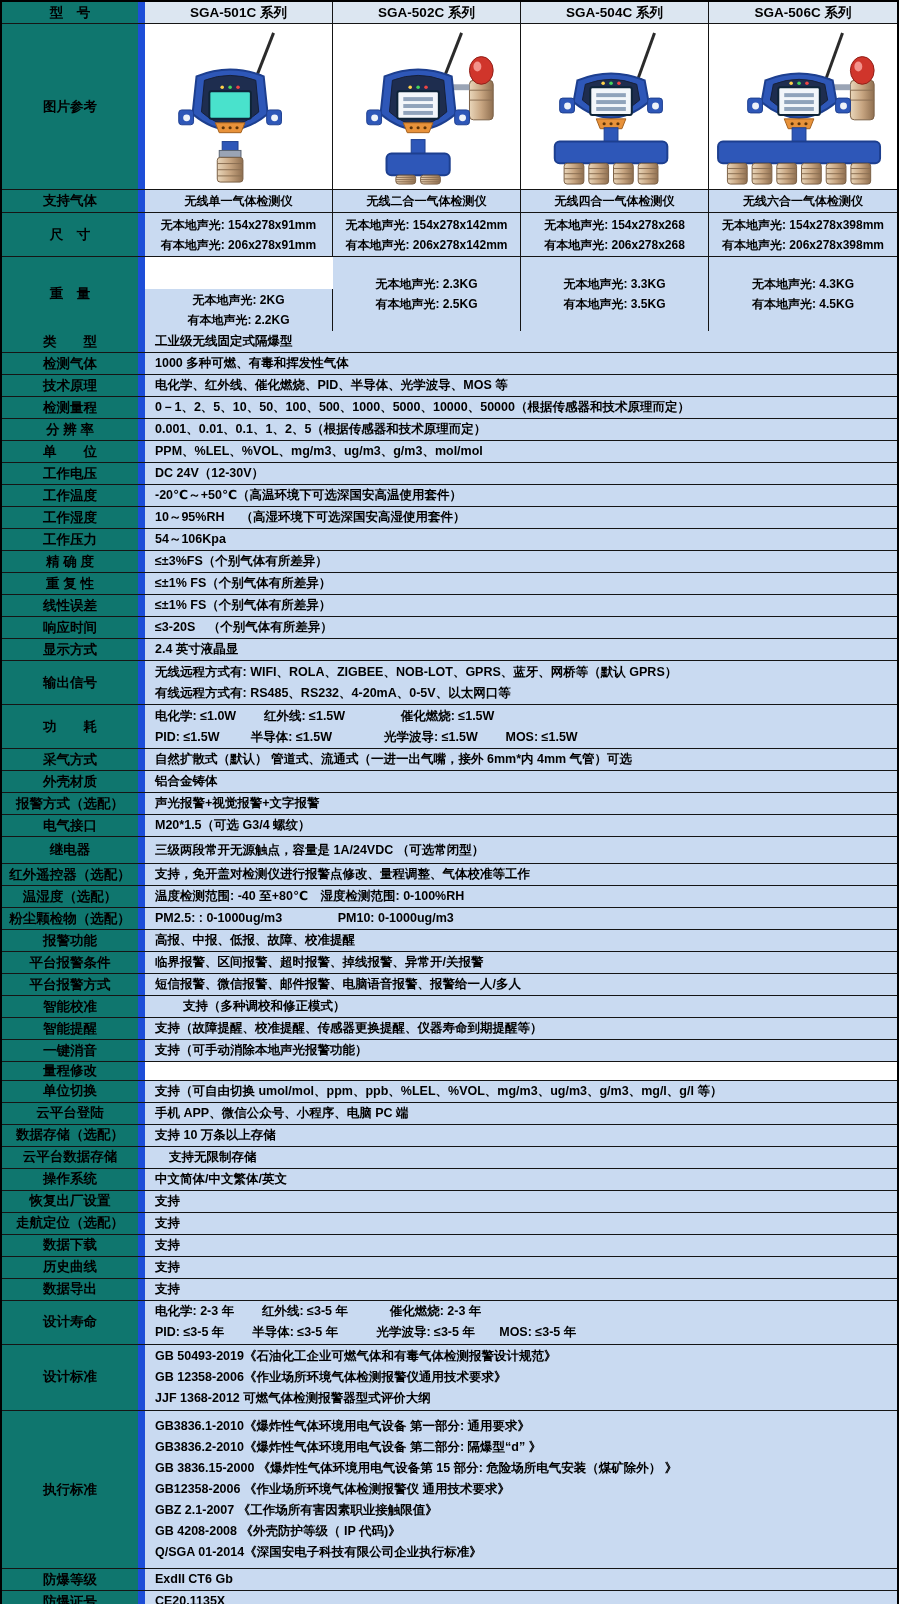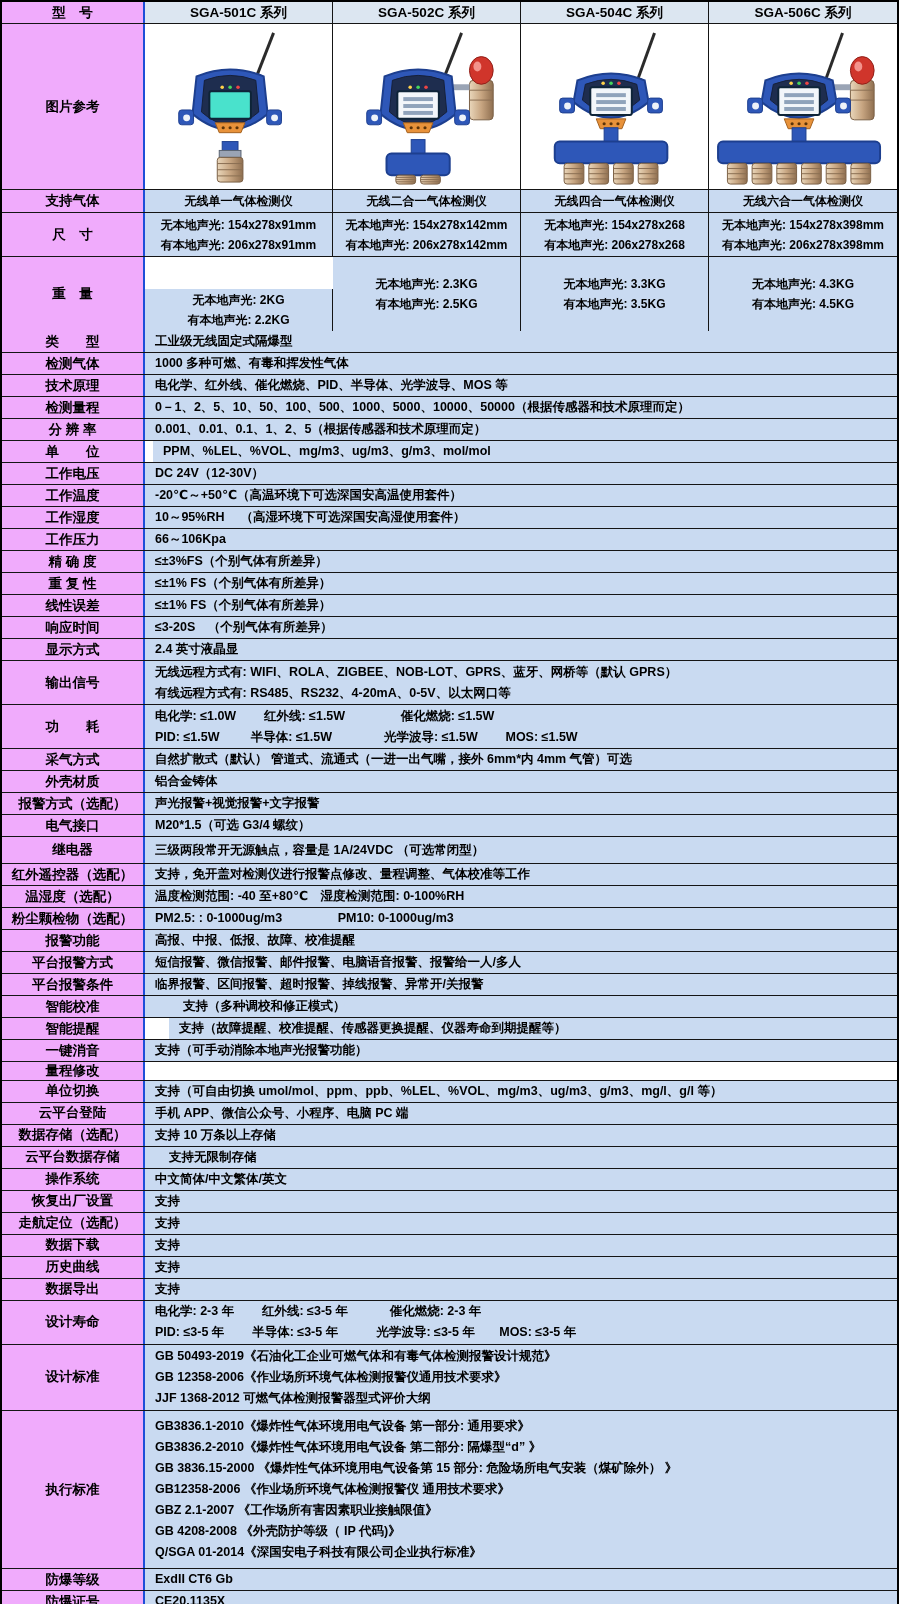--- a/index.html
+++ b/index.html
@@ -10,22 +10,22 @@
     box-sizing:content-box;
     margin:0;
   }
   .row{
     display:grid;
     grid-template-columns:143px 1fr;
     border-bottom:1px solid #151515;
   }
   .row:last-child{border-bottom:none;}
   .label-cell{
-    background:#f0abfc;
-    border-right:2px solid #1d4ed8;
+    background:#0f766e;
+    border-right:7px solid #1d4ed8;
     display:flex;align-items:center;justify-content:center;
     text-align:center;
     font-weight:bold;
     font-size:13.5px;
     padding:1px 3px;
     white-space:pre-wrap;
     line-height:1.15;
   }
   .cells4{display:grid;grid-template-columns:repeat(4,1fr);}
   .model-cell{
@@ -357,21 +357,21 @@
         </div>
       </div>
       <div class="row">
         <div class="cell label-cell">分 辨 率</div>
         <div class="cell spec-value" style="min-height: 21px;">
           <div class="line">0.001、0.01、0.1、1、2、5（根据传感器和技术原理而定）</div>
         </div>
       </div>
       <div class="row">
         <div class="cell label-cell">单　　位</div>
-        <div class="cell spec-value" style="min-height: 21px; margin-left: 8px;">
+        <div class="cell spec-value" style="min-height: 21px;">
           <div class="line">PPM、%LEL、%VOL、mg/m3、ug/m3、g/m3、mol/mol</div>
         </div>
       </div>
       <div class="row">
         <div class="cell label-cell">工作电压</div>
         <div class="cell spec-value" style="min-height: 21px;">
           <div class="line">DC 24V（12-30V）</div>
         </div>
       </div>
       <div class="row">
@@ -382,21 +382,21 @@
       </div>
       <div class="row">
         <div class="cell label-cell">工作湿度</div>
         <div class="cell spec-value" style="min-height: 21px;">
           <div class="line">10～95%RH　 （高湿环境下可选深国安高湿使用套件）</div>
         </div>
       </div>
       <div class="row">
         <div class="cell label-cell">工作压力</div>
         <div class="cell spec-value" style="min-height: 21px;">
-          <div class="line">66～106Kpa</div>
+          <div class="line">54～106Kpa</div>
         </div>
       </div>
       <div class="row">
         <div class="cell label-cell">精 确 度</div>
         <div class="cell spec-value" style="min-height: 21px;">
           <div class="line">≤±3%FS（个别气体有所差异）</div>
         </div>
       </div>
       <div class="row">
         <div class="cell label-cell">重 复 性</div>
@@ -484,40 +484,40 @@
           <div class="line">PM2.5: : 0-1000ug/m3                PM10: 0-1000ug/m3</div>
         </div>
       </div>
       <div class="row">
         <div class="cell label-cell">报警功能</div>
         <div class="cell spec-value" style="min-height: 21px;">
           <div class="line">高报、中报、低报、故障、校准提醒</div>
         </div>
       </div>
       <div class="row">
+        <div class="cell label-cell">平台报警条件</div>
+        <div class="cell spec-value" style="min-height: 21px;">
+          <div class="line">临界报警、区间报警、超时报警、掉线报警、异常开/关报警</div>
+        </div>
+      </div>
+      <div class="row">
         <div class="cell label-cell">平台报警方式</div>
         <div class="cell spec-value" style="min-height: 21px;">
           <div class="line">短信报警、微信报警、邮件报警、电脑语音报警、报警给一人/多人</div>
-        </div>
-      </div>
-      <div class="row">
-        <div class="cell label-cell">平台报警条件</div>
-        <div class="cell spec-value" style="min-height: 21px;">
-          <div class="line">临界报警、区间报警、超时报警、掉线报警、异常开/关报警</div>
         </div>
       </div>
       <div class="row">
         <div class="cell label-cell">智能校准</div>
         <div class="cell spec-value" style="min-height: 21px; padding-left: 38px;">
           <div class="line">支持（多种调校和修正模式）</div>
         </div>
       </div>
       <div class="row">
         <div class="cell label-cell">智能提醒</div>
-        <div class="cell spec-value" style="min-height: 21px; margin-left: 24px;">
+        <div class="cell spec-value" style="min-height: 21px;">
           <div class="line">支持（故障提醒、校准提醒、传感器更换提醒、仪器寿命到期提醒等）</div>
         </div>
       </div>
       <div class="row">
         <div class="cell label-cell">一键消音</div>
         <div class="cell spec-value" style="min-height: 21px;">
           <div class="line">支持（可手动消除本地声光报警功能）</div>
         </div>
       </div>
       <div class="row">

